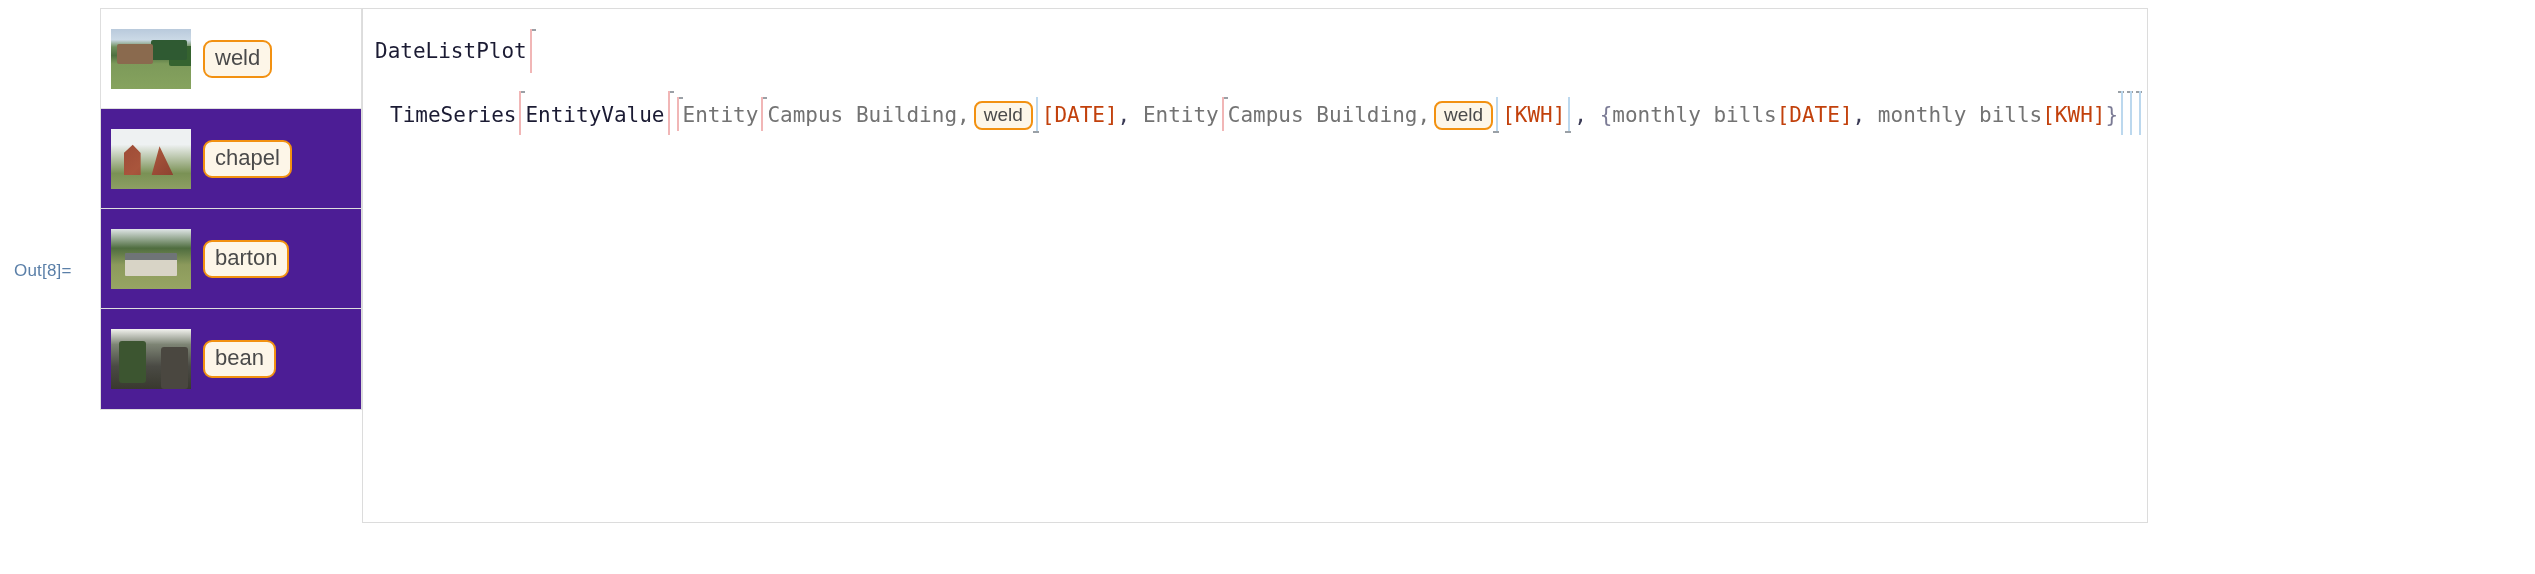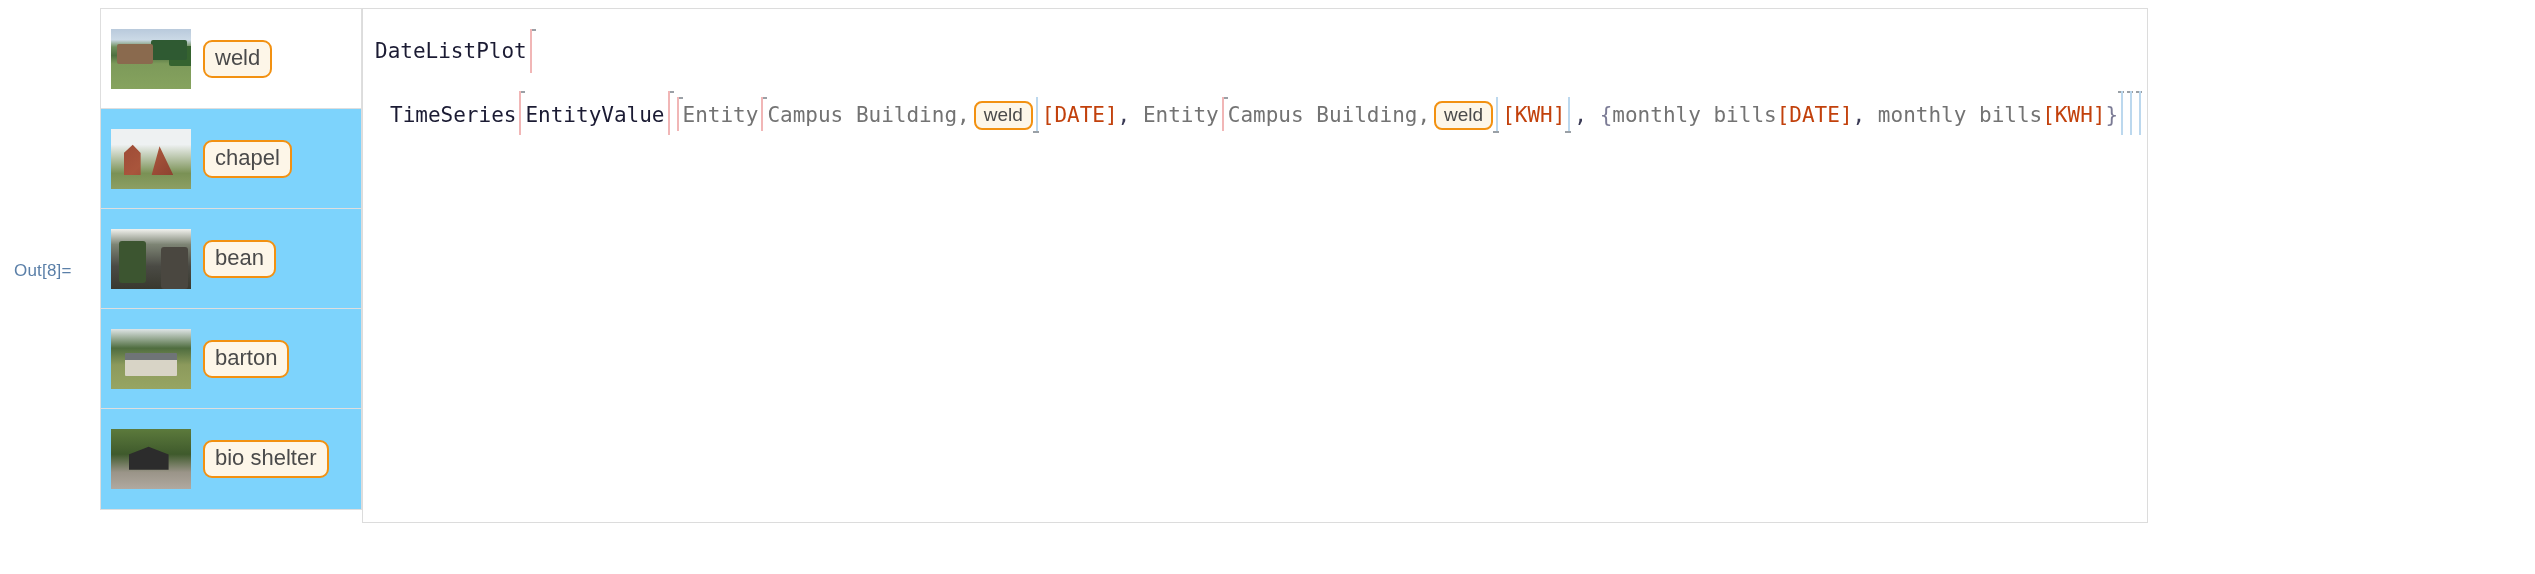--- a/index.html
+++ b/index.html
@@ -43,21 +43,21 @@
     border: 1px solid #dedede;
     background: #ffffff;
     box-sizing: border-box;
   }
   .entity-row {
     display: flex;
     align-items: center;
     height: 100px;
     box-sizing: border-box;
     border-bottom: 1px solid #dedede;
-    background: #7dd3fc;
+    background: #4c1d95;
     padding-left: 10px;
   }
   .entity-row:last-child { border-bottom: none; }
   .entity-row.selected { background: #ffffff; }
 
   .thumb {
     width: 80px;
     height: 60px;
     flex: 0 0 80px;
     border: 0;
@@ -217,33 +217,29 @@
       <div class="thumb weld"></div>
       <span class="pill">weld</span>
     </div>
 
     <div class="entity-row">
       <div class="thumb chapel"></div>
       <span class="pill">chapel</span>
     </div>
 
     <div class="entity-row">
+      <div class="thumb barton"></div>
+      <span class="pill">barton</span>
+    </div>
+
+    <div class="entity-row">
       <div class="thumb bean"></div>
       <span class="pill">bean</span>
     </div>
 
-    <div class="entity-row">
-      <div class="thumb barton"></div>
-      <span class="pill">barton</span>
-    </div>
-
-    <div class="entity-row">
-      <div class="thumb bio"></div>
-      <span class="pill">bio shelter</span>
-    </div>
 
   </div>
 
   <div class="code-panel">
 
     <div class="code line1"><span class="fn">DateListPlot</span><span class="brk tall"><i class="tip"></i><i class="stem"></i></span></div>
 
     <div class="code line2"><span class="fn">TimeSeries</span><span class="brk tall"><i class="tip"></i><i class="stem"></i></span><span class="fn">EntityValue</span><span class="brk tall"><i class="tip"></i><i class="stem"></i></span><span class="brace brk"><i class="tip"></i><i class="stem"></i></span><span class="sym">Entity</span><span class="brk"><i class="tip"></i><i class="stem"></i></span><span class="sym">Campus Building,</span><span class="sp"></span><span class="pill-inline">weld</span><span class="brk close"><i class="tip"></i><i class="stem"></i></span><span class="qty">[DATE]</span><span class="punct">, </span><span class="sym">Entity</span><span class="brk"><i class="tip"></i><i class="stem"></i></span><span class="sym">Campus Building,</span><span class="sp"></span><span class="pill-inline">weld</span><span class="brk close"><i class="tip"></i><i class="stem"></i></span><span class="qty">[KWH]</span><span class="brace brk close"><i class="tip"></i><i class="stem"></i></span><span class="punct">, </span><span class="brace">{</span><span class="sym">monthly bills</span><span class="qty">[DATE]</span><span class="punct">, </span><span class="sym">monthly bills</span><span class="qty">[KWH]</span><span class="brace">}</span><span class="brk close tall"><i class="tip"></i><i class="stem"></i></span><span class="brk close tall"><i class="tip"></i><i class="stem"></i></span><span class="brk close tall"><i class="tip"></i><i class="stem"></i></span></div>
 
   </div>

